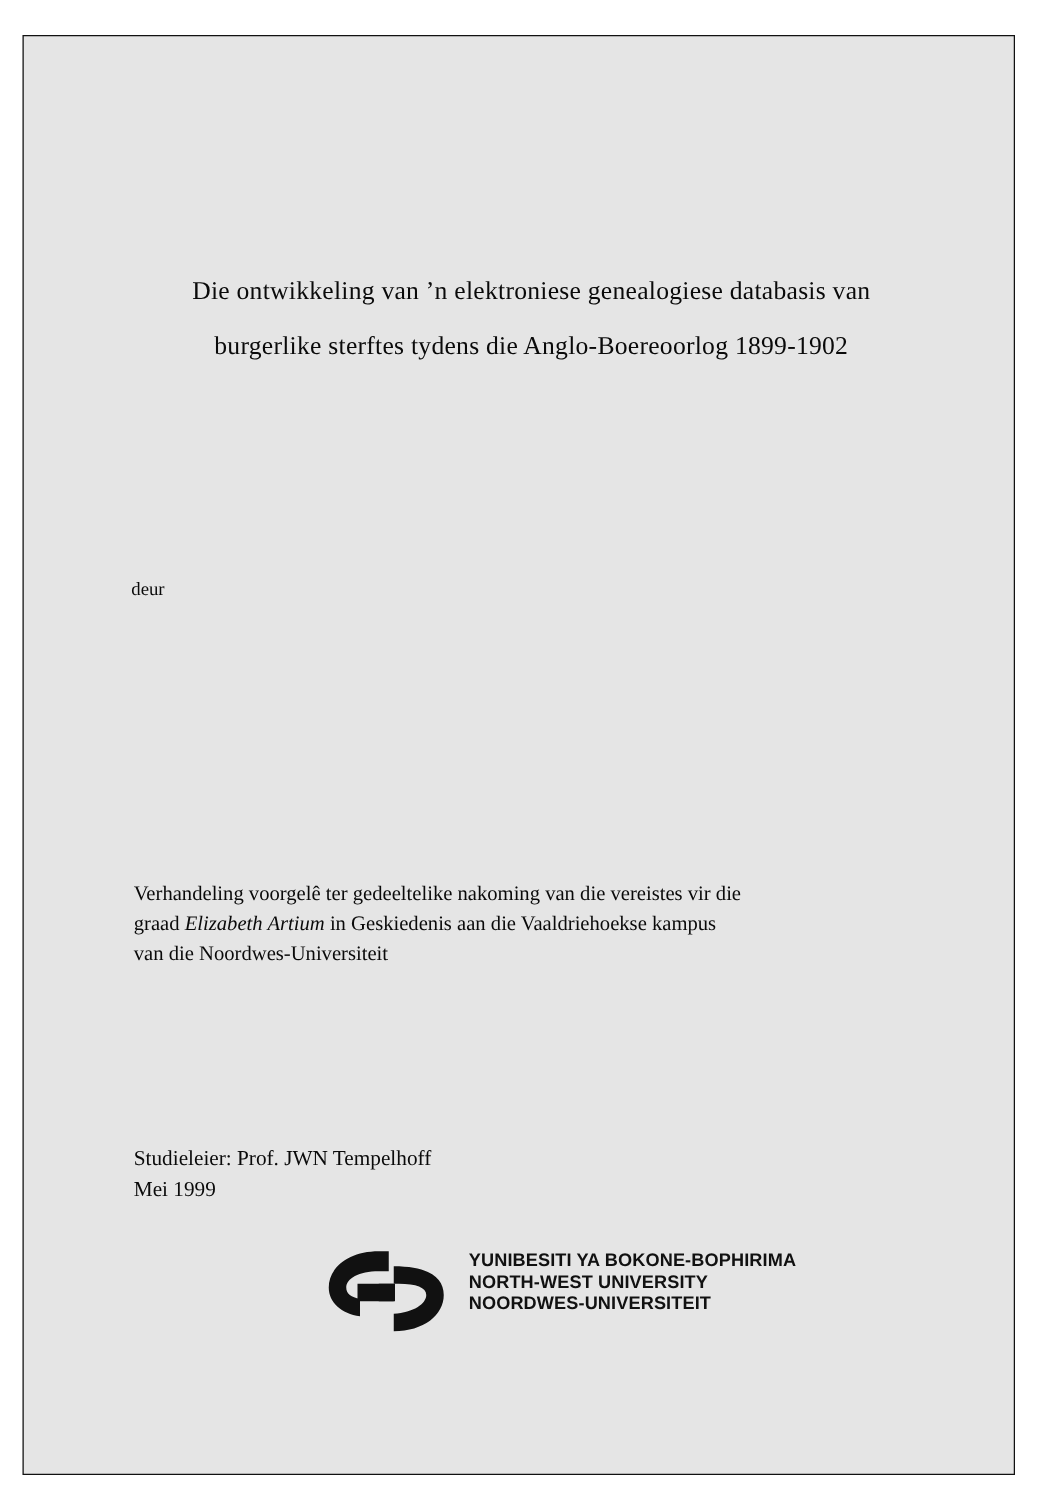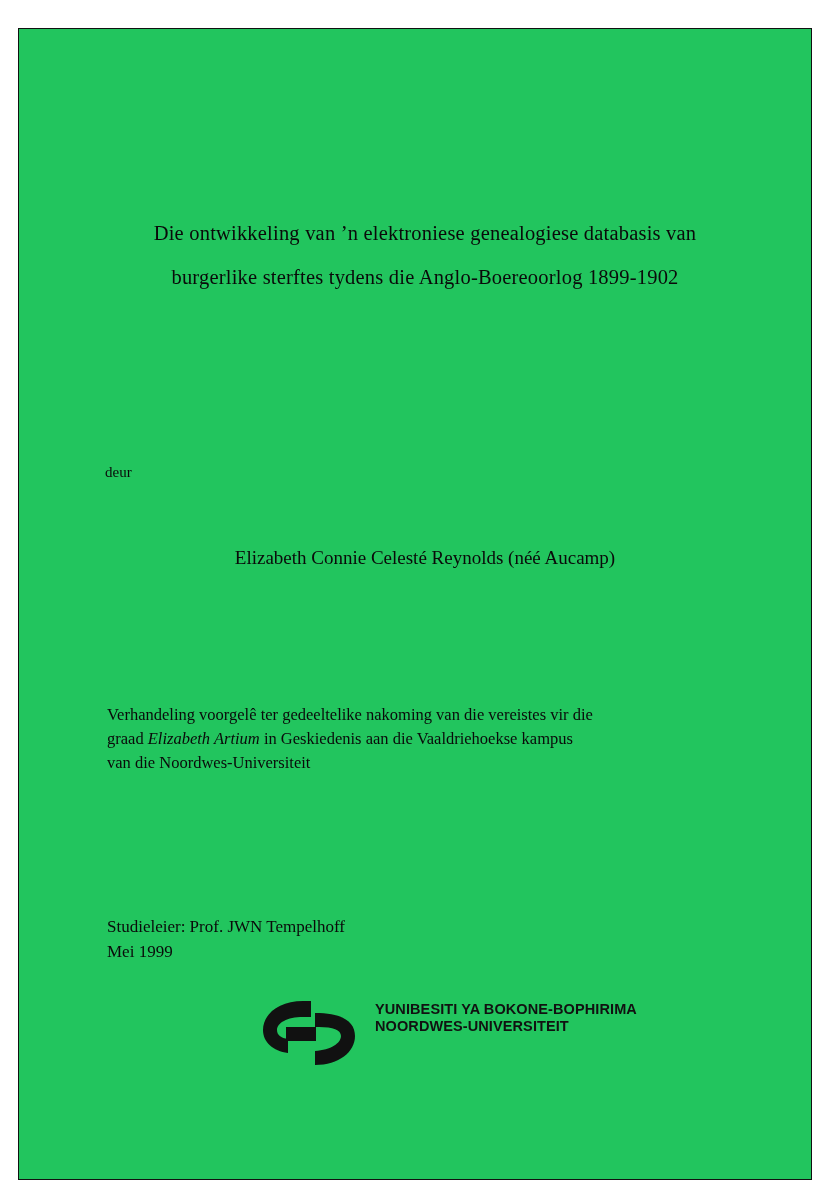--- a/index.html
+++ b/index.html
@@ -24,21 +24,21 @@
 
   
   .page-frame {
     position: absolute;
     left: 18px;
     top: 28px;
     width: 794px;
     height: 1152px;
     border: 1.5px solid #111;
     box-sizing: border-box;
-    background: #22c55e;
+    background: #e5e5e5;
   }
 
   .content {
     position: absolute;
     left: 86px;
     top: 0;
     width: 640px;
     height: 100%;
   }
 
@@ -135,21 +135,20 @@
 
     <div class="content">
 
       <div class="title-block">
         <span class="title-line">Die ontwikkeling van ’n elektroniese genealogiese databasis van</span>
         <span class="title-line">burgerlike sterftes tydens die Anglo-Boereoorlog 1899-1902</span>
       </div>
 
       <div class="byline-deur">deur</div>
 
-      <div class="author">Elizabeth Connie Celesté Reynolds (néé Aucamp)</div>
 
       <div class="statement">
         <div class="just">Verhandeling voorgelê ter gedeeltelike nakoming van die vereistes vir die</div>
         <div><span>graad </span><span class="ital">Elizabeth Artium</span><span> in Geskiedenis aan die Vaaldriehoekse kampus</span></div>
         <div>van die Noordwes-Universiteit</div>
       </div>
 
       <div class="supervisor-block">
         <div>Studieleier: Prof. JWN Tempelhoff</div>
         <div>Mei 1999</div>
@@ -159,19 +158,20 @@
         <div class="logo-mark">
           <svg viewBox="0 0 112 72" width="112" height="72" aria-hidden="true">
 
             <path d="M46 4 C22 4 6 17 6 33 C6 45 16 54 31 56 L31 42 C24 41 20 38 20 33 C20 26 30 20 46 20 L54 20 L54 4 Z" fill="#111"></path>
             <path d="M58 16 L58 30 L46 30 L46 44 L58 44 L58 68 C82 68 98 55 98 39 C98 25 86 16 58 16 Z M58 30 L62 30 C76 30 84 33 84 39 C84 46 74 53 58 54 Z" fill="#111"></path>
             <rect x="29" y="30" width="30" height="14" fill="#111"></rect>
           </svg>
         </div>
         <div class="logo-text">
           <div>YUNIBESITI YA BOKONE-BOPHIRIMA</div>
+          <div>NORTH-WEST UNIVERSITY</div>
           <div>NOORDWES-UNIVERSITEIT</div>
         </div>
       </div>
 
     </div>
   </div>
 </div>
 
 </body></html>

